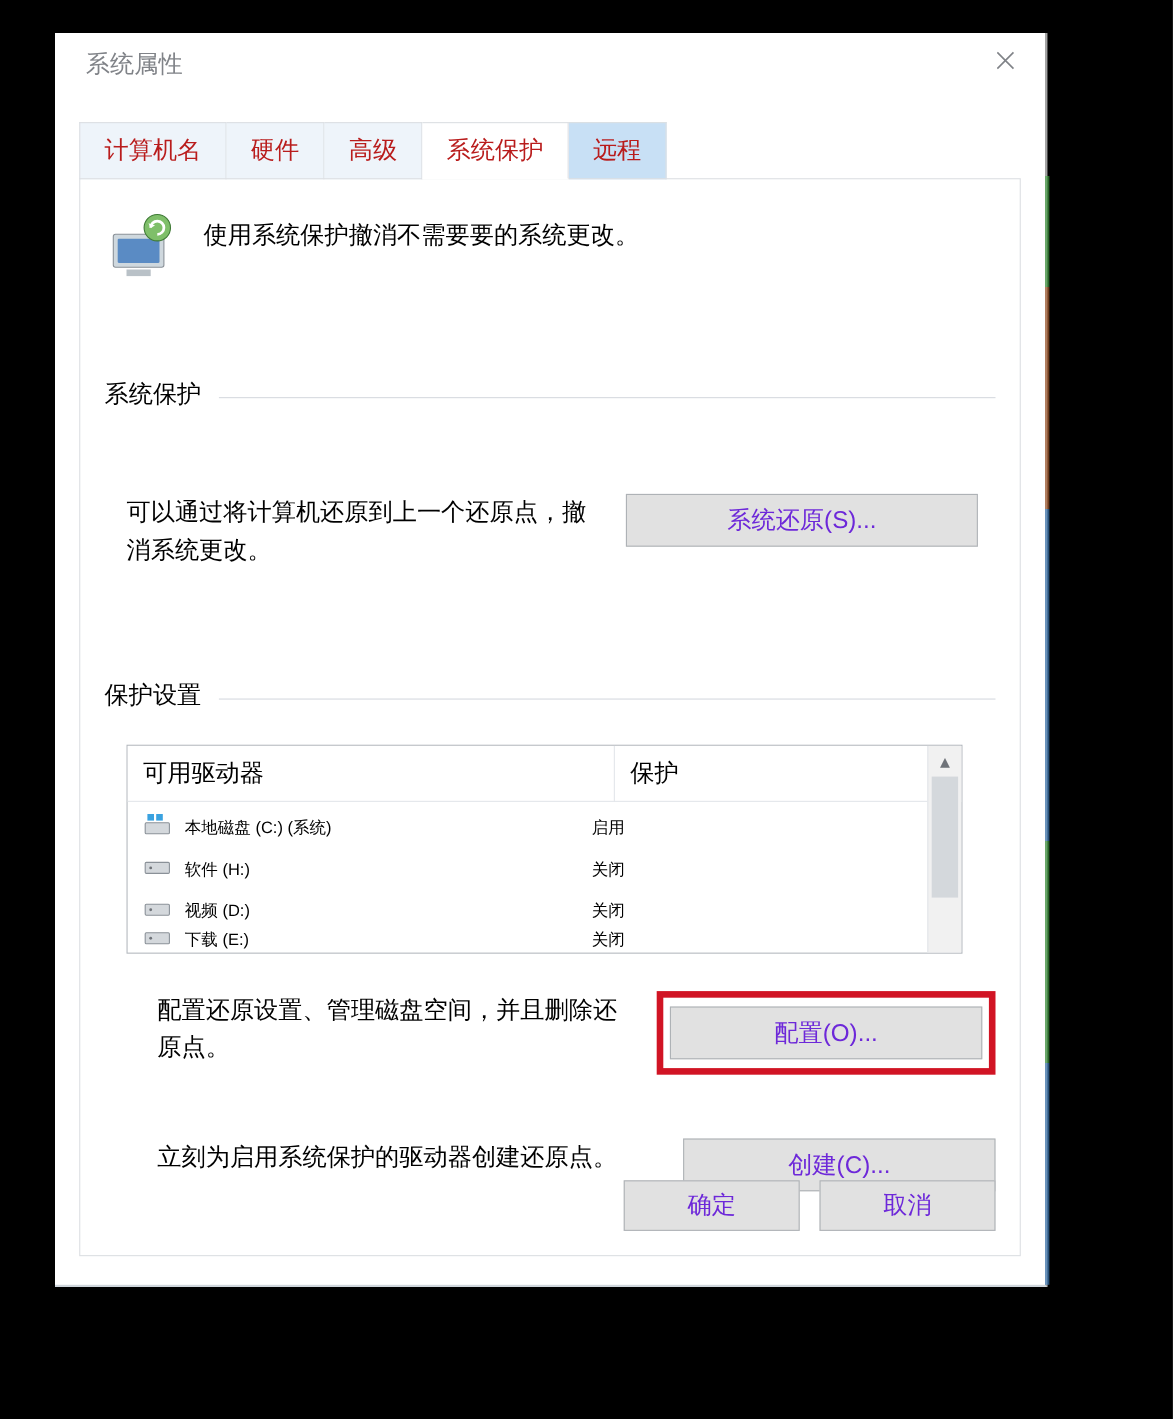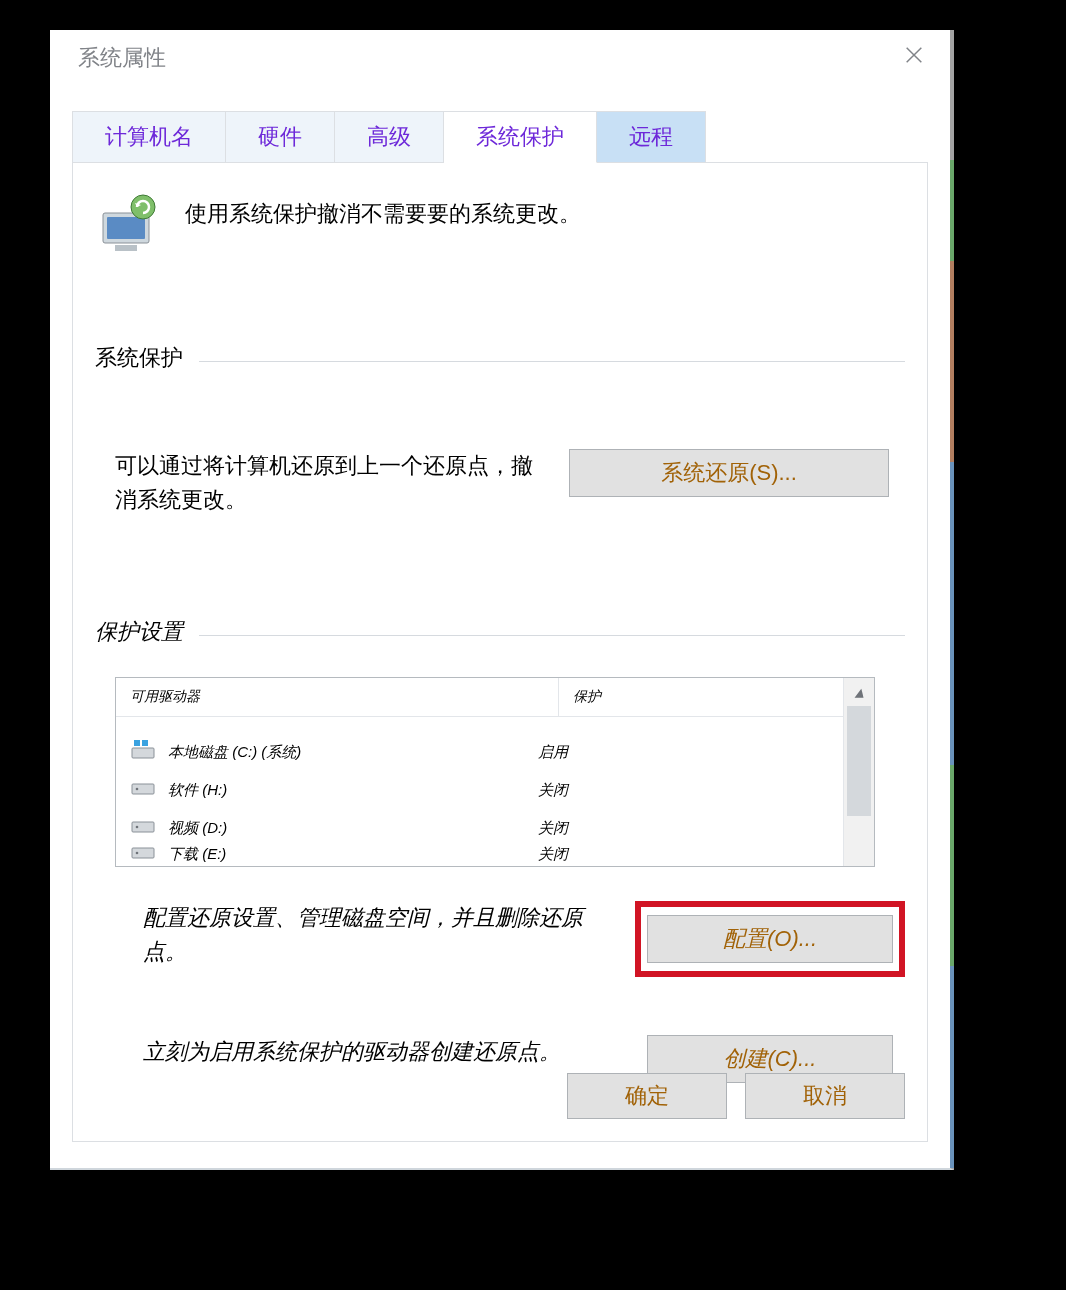--- a/index.html
+++ b/index.html
@@ -18,21 +18,21 @@
     overflow: hidden;
   }
   .window {
     position: absolute;
     left: 50px;
     top: 30px;
     width: 900px;
     height: 1138px;
     background: #fff;
     box-shadow: 0 12px 40px rgba(0,0,0,.45);
-    border-right: 4px solid #a3a3a3;
+    border-right: 2px solid #a3a3a3;
     border-bottom: 2px solid #cfd6dc;
   }
   .color-strip {
     position: absolute;
     right: -4px;
     top: 130px;
     bottom: 0;
     width: 4px;
     background: linear-gradient(#4a4 0 10%, #b63 10% 30%, #48c 30% 60%, #4a4 60% 80%, #48c 80% 100%);
     opacity: .6;
@@ -54,24 +54,24 @@
     justify-content: center;
     color: #808388;
   }
   .close-btn svg { width: 22px; height: 22px; }
   .tabs {
     display: flex;
     margin: 24px 0 0 22px;
     padding: 0;
   }
   .tab {
-    padding: 10px 32px;
+    padding: 10px 22px;
     margin: 0;
     font-size: 22px;
-    color: #6d28d9;
+    color: #b91c1c;
     background: #fff;
     border: 1px solid #dcdfe3;
     border-bottom: none;
     position: relative;
     bottom: -1px;
   }
   .tab + .tab { border-left: none; }
   .tab.inactive { background: #eef4fa; }
   .tab.last-inactive { background: #c8e0f5; }
   .tab.active {
@@ -87,21 +87,21 @@
     box-sizing: border-box;
     padding: 24px 22px 0 22px;
     position: relative;
   }
   .intro { display: flex; align-items: flex-start; gap: 24px; padding: 6px 2px; }
   .sysicon { width: 64px; height: 60px; flex: 0 0 auto; }
   .intro-text { font-size: 22px; padding-top: 6px; }
   .section {
     margin-top: 84px;
   }
-  .section.second { margin-top: 100px; font-style: italic; }
+  .section.second { margin-top: 100px; }
   .section-title-row {
     display: flex;
     align-items: center;
     gap: 16px;
   }
   .section-title { font-size: 22px; white-space: nowrap; }
   .rule { flex: 1; height: 1px; background: #d6dadf; margin-top: 6px; }
   .restore-row {
     display: flex;
     align-items: flex-start;
@@ -114,39 +114,39 @@
     background: #e1e1e1;
     border: 1px solid #aeb2b6;
     font: inherit;
     font-size: 22px;
     padding: 0;
     height: 48px;
     display: flex;
     align-items: center;
     justify-content: center;
     box-sizing: border-box;
-    color: #a16207;
-  }
-  .winbtn.wide { width: 246px; }
+    color: #6d28d9;
+  }
+  .winbtn.wide { width: 284px; }
   .winbtn.disabled { color: #9a9ea3; border-color: #c9cdd1; }
   .drives-box {
     margin-top: 30px;
     margin-left: 20px;
     width: 760px;
     height: 190px;
     border: 1px solid #b5babf;
     box-sizing: border-box;
     overflow: hidden;
     position: relative;
   }
   .drives-table { width: 100%; border-collapse: collapse; }
   .drives-table th {
     text-align: left;
     font-weight: normal;
-    font-size: 14px;
+    font-size: 22px;
     padding: 10px 8px 10px 14px;
     border-right: 1px solid #e3e6ea;
     border-bottom: 1px solid #e3e6ea;
     background: #fff;
   }
   .drives-table th:last-child { border-right: none; }
   .drives-rows { position: absolute; top: 46px; left: 0; right: 30px; }
   .drive-row {
     display: flex;
     align-items: flex-end;

